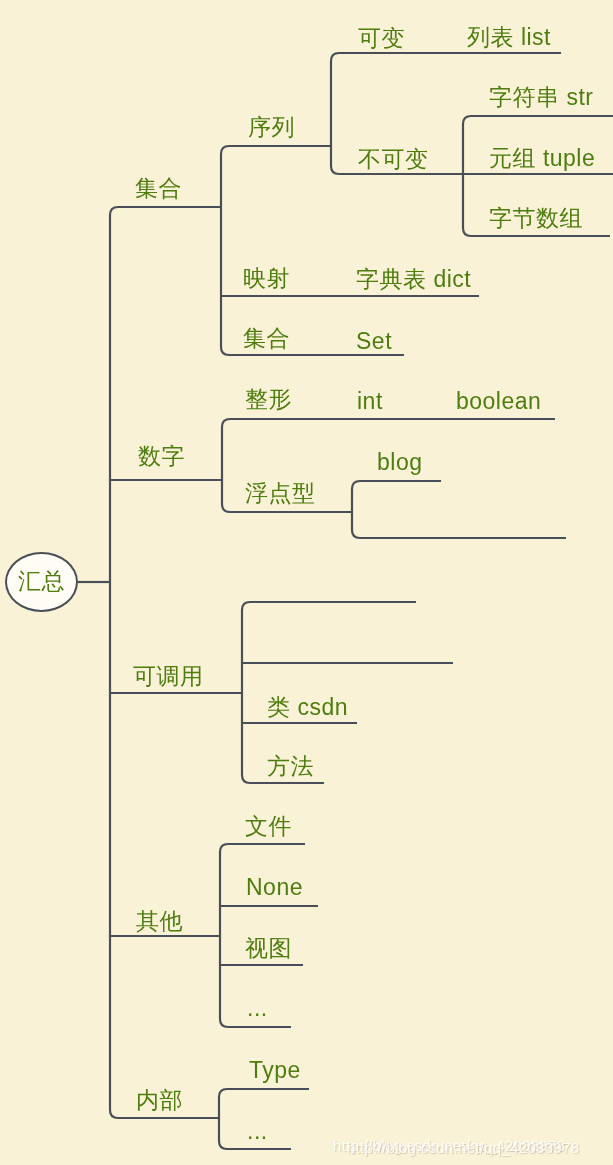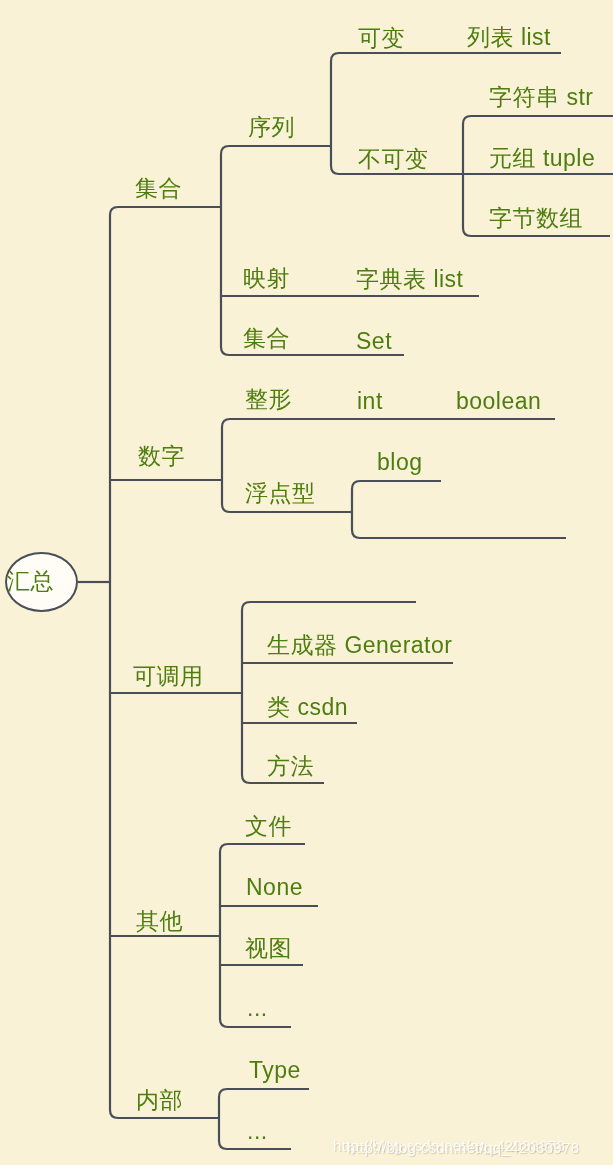--- a/index.html
+++ b/index.html
@@ -19,21 +19,21 @@
     white-space:nowrap;
     letter-spacing:0.5px;
   }
   .root-node{
     position:absolute;
     left:5px;top:552px;
     width:73px;height:60px;
     background:#fffdf6;
     border:2.2px solid #4a4f57;
     border-radius:50%;
-    display:flex;align-items:center;
+    display:flex;align-items:center;justify-content:center;
     box-sizing:border-box;
   }
   .root-node .lbl{position:static;}
   .wm{
     position:absolute;
     font-size:15px;
     color:rgba(255,255,255,0.88);
     text-shadow:1px 1px 1px rgba(170,158,128,0.45);
     white-space:nowrap;
     letter-spacing:0.3px;
@@ -86,31 +86,30 @@
   <div class="lbl" style="left:136px;top:1088px">内部</div>
 
   <div class="lbl" style="left:248px;top:115px">序列</div>
   <div class="lbl" style="left:358px;top:26px">可变</div>
   <div class="lbl" style="left:467px;top:25px">列表 list</div>
   <div class="lbl" style="left:358px;top:147px">不可变</div>
   <div class="lbl" style="left:489px;top:85px">字符串 str</div>
   <div class="lbl" style="left:489px;top:146px">元组 tuple</div>
   <div class="lbl" style="left:489px;top:206px">字节数组</div>
   <div class="lbl" style="left:243px;top:266px">映射</div>
-  <div class="lbl" style="left:356px;top:267px">字典表 list</div>
+  <div class="lbl" style="left:356px;top:267px">字典表 dict</div>
   <div class="lbl" style="left:243px;top:326px">集合</div>
   <div class="lbl" style="left:356px;top:329px">Set</div>
 
   <div class="lbl" style="left:245px;top:387px">整形</div>
   <div class="lbl" style="left:357px;top:389px">int</div>
   <div class="lbl" style="left:456px;top:389px">boolean</div>
   <div class="lbl" style="left:245px;top:481px">浮点型</div>
   <div class="lbl" style="left:377px;top:450px">blog</div>
 
-  <div class="lbl" style="left:267px;top:633px">生成器 Generator</div>
   <div class="lbl" style="left:267px;top:695px">类 csdn</div>
   <div class="lbl" style="left:267px;top:754px">方法</div>
 
   <div class="lbl" style="left:245px;top:814px">文件</div>
   <div class="lbl" style="left:246px;top:875px">None</div>
   <div class="lbl" style="left:245px;top:936px">视图</div>
   <div class="lbl" style="left:247px;top:996px">...</div>
 
   <div class="lbl" style="left:249px;top:1058px">Type</div>
   <div class="lbl" style="left:247px;top:1119px">...</div>

